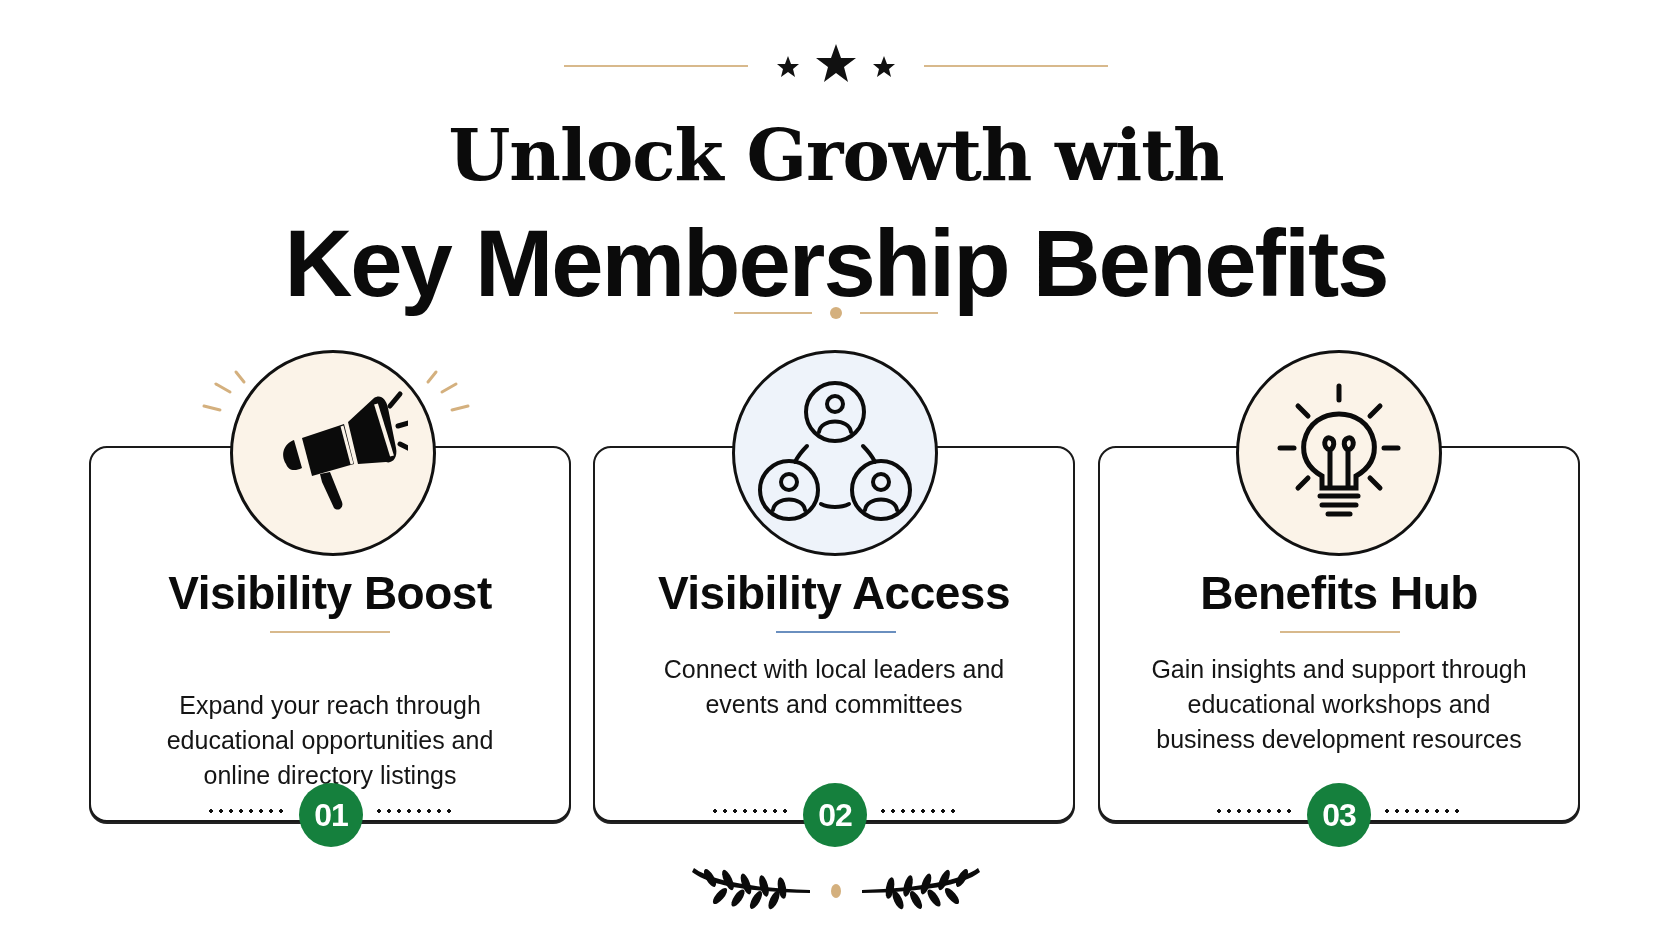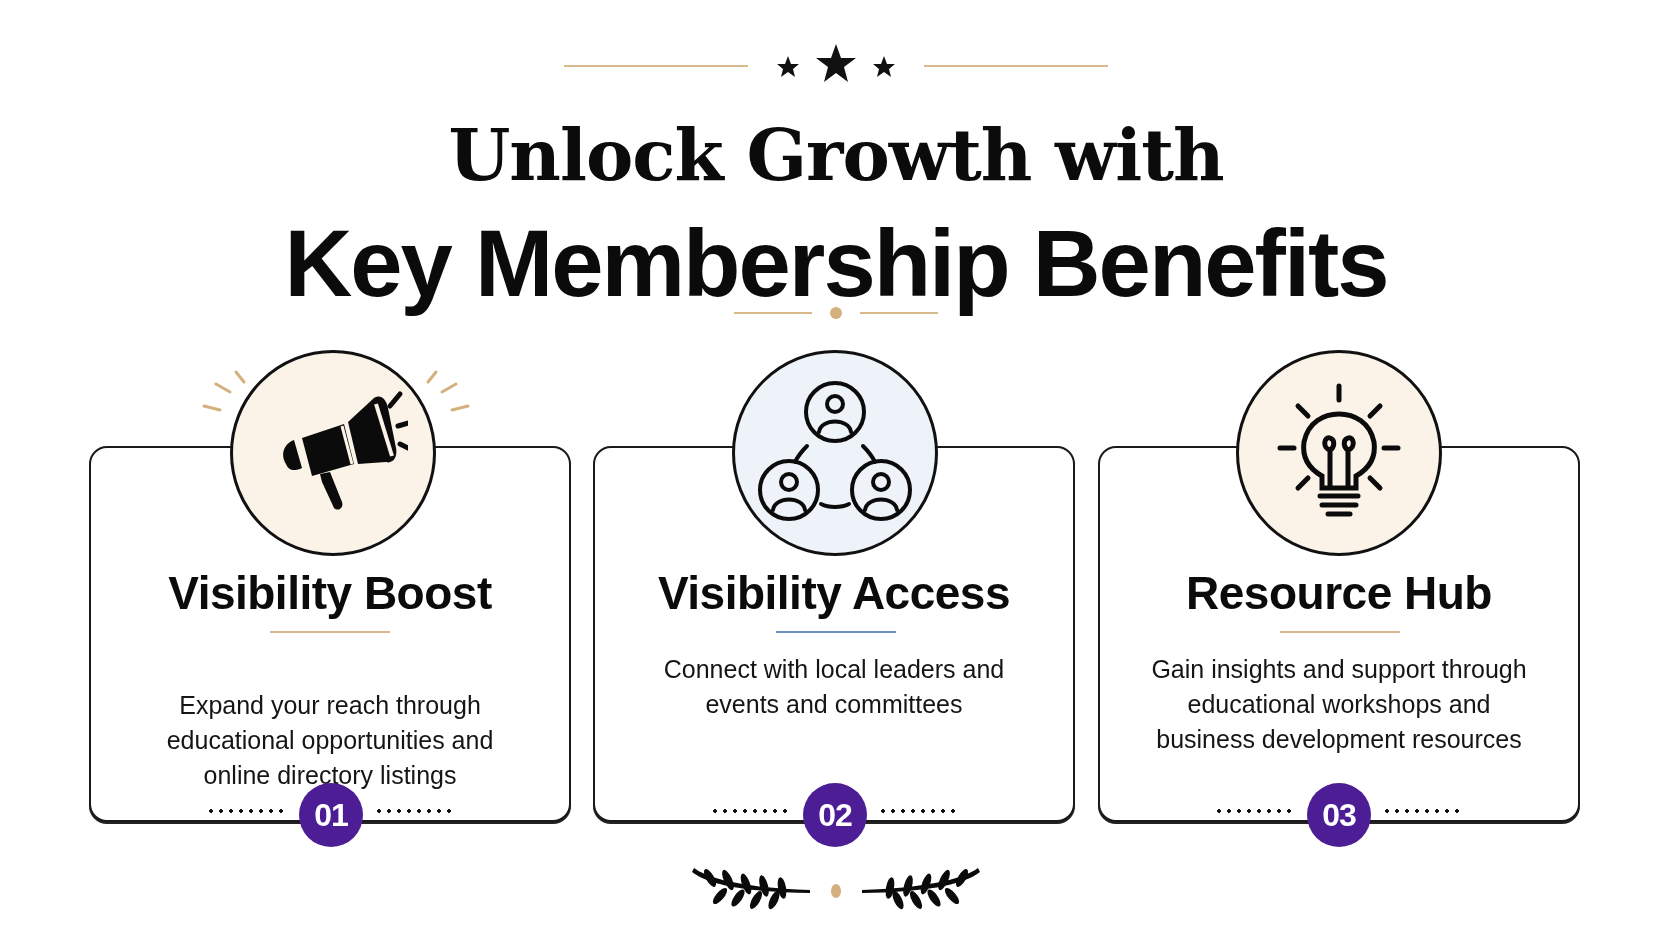--- a/index.html
+++ b/index.html
@@ -10,21 +10,21 @@
   .title1 { position:absolute; left:0; width:1672px; top:100px; text-align:center; font-family:"DejaVu Serif", serif; font-size:71px; font-weight:700; letter-spacing:-1px; line-height:110px; }
   .title2 { position:absolute; left:0; width:1672px; top:196px; text-align:center; font-family:"Liberation Sans", sans-serif; font-size:94px; font-weight:700; letter-spacing:-2px; line-height:110px;margin-top:13px; }
   .midline { position:absolute; top:312px; height:2px; background:#d8b98c; }
   .middot { position:absolute; left:830px; top:307px; width:12px; height:12px; border-radius:50%; background:#d4b07e; }
   .card { position:absolute; top:446px; width:482px; height:376px; border:2px solid #1a1a1a; border-radius:18px; box-sizing:border-box; background:#fff; box-shadow:0 2px 0 #222; }
   .circle { position:absolute; width:206px; height:206px; border:3px solid #111; border-radius:50%; box-sizing:border-box; top:350px; display:flex; align-items:center; justify-content:center; }
   .heading { position:absolute; top:566px; width:482px; text-align:center; font-size:46px; font-weight:700; letter-spacing:-0.5px; }
   .uline { position:absolute; top:631px; width:120px; height:2px; }
   .desc { position:absolute; top:652px; width:482px; text-align:center; font-size:25px; line-height:35px; color:#151515; }
   .dots { position:absolute; top:808px; width:82px; height:6px; background-image:radial-gradient(circle, #111 1.6px, transparent 2px); background-size:10px 6px; background-repeat:repeat-x; }
-  .num { position:absolute; top:783px; width:64px; height:64px; border-radius:50%; background:#4c1d95; color:#fff; font-weight:700; font-size:32px; display:flex; align-items:center; justify-content:center; letter-spacing:-1px; }
+  .num { position:absolute; top:783px; width:64px; height:64px; border-radius:50%; background:#15803d; color:#fff; font-weight:700; font-size:32px; display:flex; align-items:center; justify-content:center; letter-spacing:-1px; }
   .laurel { position:absolute; left:690px; top:860px; width:292px; height:50px; }
 </style>
 </head>
 <body>
 
 <div class="topline" style="left:564px;width:184px;"></div>
 <div class="topline" style="left:924px;width:184px;"></div>
 <svg class="stars" viewBox="0 0 132 44">
   <polygon fill="#111" points="18,14 21,22 29,22 23,27 25,35 18,30 11,35 13,27 7,22 15,22"></polygon>
   <polygon fill="#111" points="66,2 71,16 86,16 74,25 78,40 66,31 54,40 58,25 46,16 61,16"></polygon>
@@ -119,21 +119,21 @@
         <line x1="116" y1="110" x2="106" y2="100"></line>
       <path d="M58 110 L58 98 C44 90 38 78 40 64 C44 44 60 36 75 36 C90 36 106 44 110 64 C112 78 106 90 92 98 L92 110 Z"></path>
       <path d="M66 108 L66 72 C58 70 60 58 66 60 C72 62 70 70 66 72"></path>
       <path d="M84 108 L84 72 C92 70 90 58 84 60 C78 62 80 70 84 72"></path>
       <line x1="56" y1="118" x2="94" y2="118"></line>
         <line x1="58" y1="127" x2="92" y2="127"></line>
         <line x1="64" y1="136" x2="86" y2="136"></line>
     </g>
   </svg>
 </div>
-<div class="heading" style="left:1098px;">Resource Hub</div>
+<div class="heading" style="left:1098px;">Benefits Hub</div>
 <div class="uline" style="left:1280px;background:#d8b98c;"></div>
 <div class="desc" style="left:1098px;text-align:center;">
   <div>Gain insights and support through</div>
   <div>educational workshops and</div>
   <div>business development resources</div>
 </div>
 <div class="dots" style="left:1214px;"></div>
 <div class="num" style="left:1307px;">03</div>
 <div class="dots" style="left:1382px;"></div>
 

